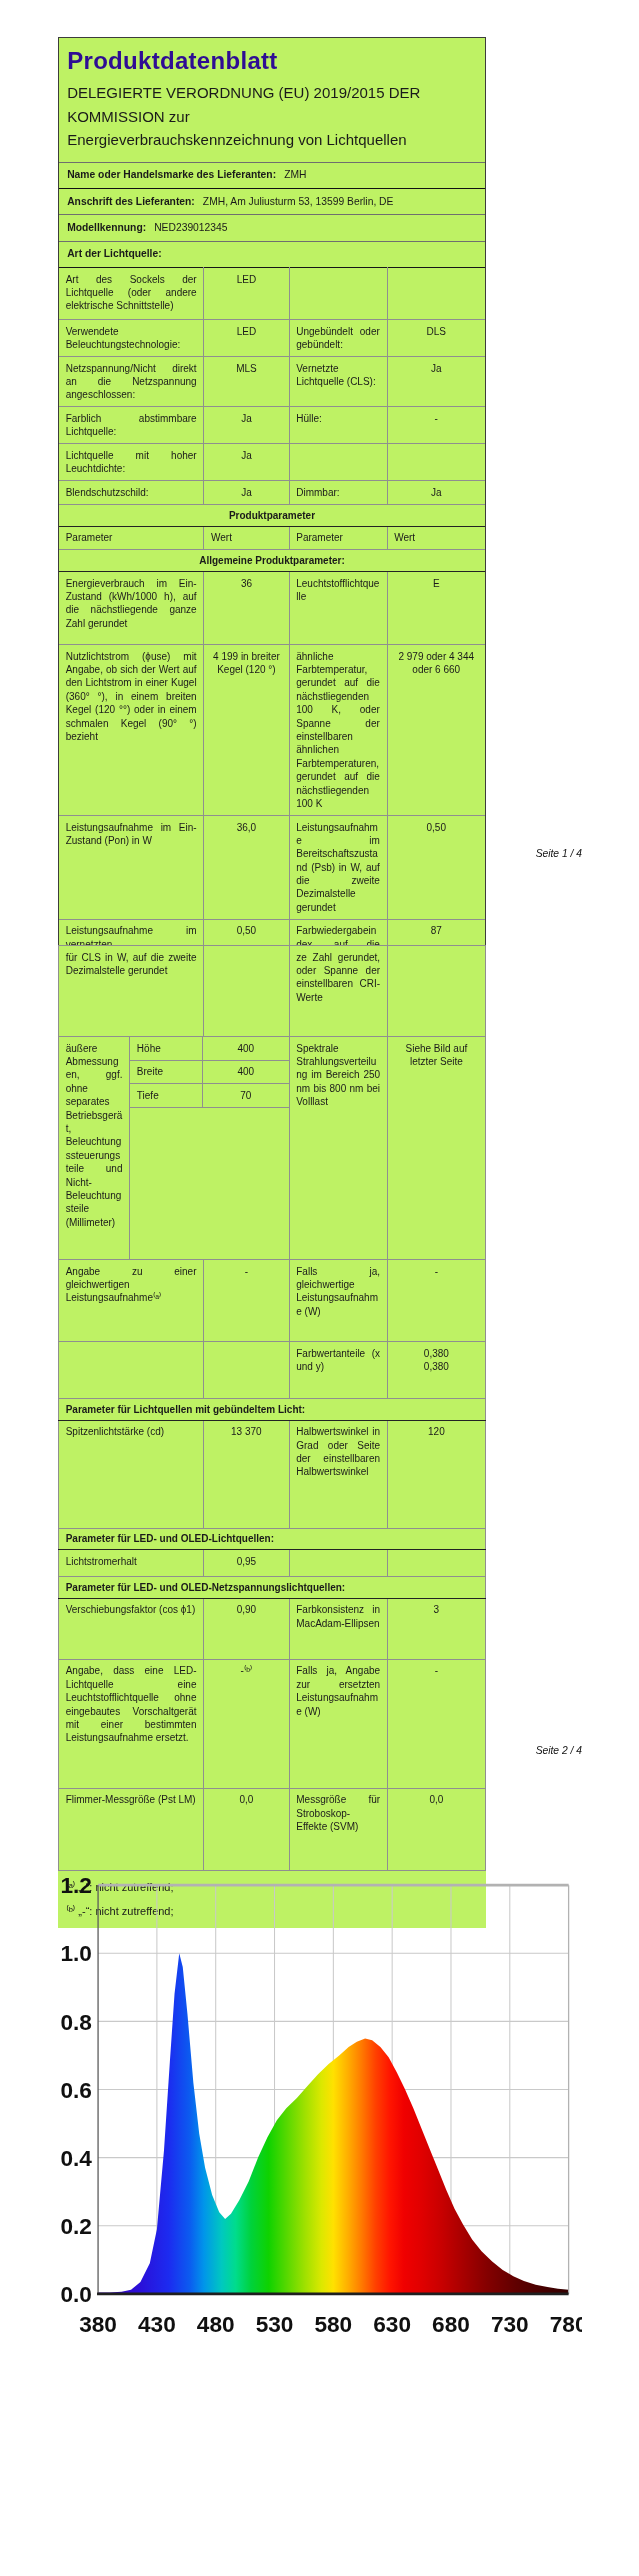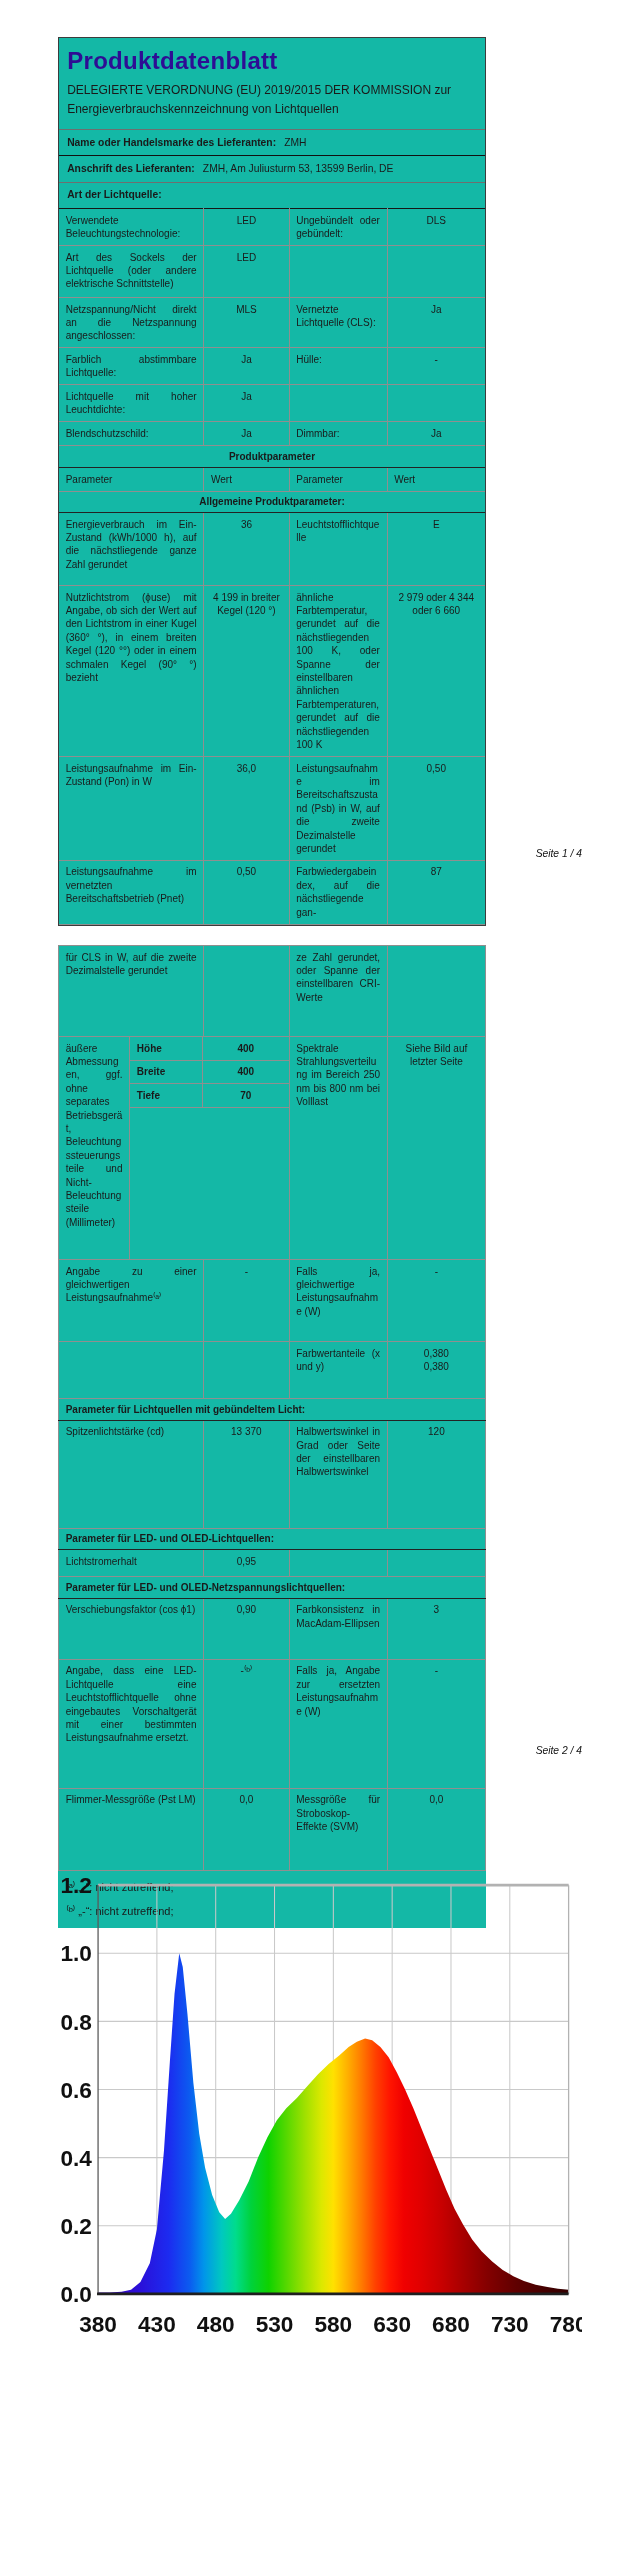--- a/index.html
+++ b/index.html
@@ -1,28 +1,28 @@
 <!DOCTYPE html>
 <html lang="de" style="--accent: #2e0d94; --link: #1155cc;font-size:8.2px"><head>
 <meta charset="utf-8">
 <style>
   :root{ --accent:#2e0d94; --link:#1155cc; --ink:#1a1a1a; --line:#8f8f8f; --dark:#232323; }
   html,body{margin:0;padding:0;background:#fff;}
   .canvas{position:relative;width:639px;height:3615px;background:#ffffff;
           font-family:"Liberation Sans",sans-serif;color:var(--ink);overflow:hidden;}
 
   
-  .pbox{position:absolute;left:58px;width:428px;box-sizing:border-box;background:#14b8a6;}
+  .pbox{position:absolute;left:58px;width:428px;box-sizing:border-box;background:#bef264;}
   #page1{top:37px;border:1px solid #3c3c3c;}
   #page2{top:945px;}
   .pagenum{position:absolute;right:57px;font-size:10.3px;color:#111;font-style:italic;}
 
   
   h1.title{margin:0;padding:9.3px 8.2px 1px;font-size:24px;font-weight:bold;color:var(--accent);letter-spacing:0.3px;}
-  .reg{margin:0;padding:5.2px 8.2px 10.3px;font-size:12px;line-height:1.55;}
+  .reg{margin:0;padding:5.2px 8.2px 10.3px;font-size:15px;line-height:1.55;}
   .prow{padding:6.7px 8.2px 7.7px;font-size:10.3px;border-top:0.7px solid #6f6f6f;}
   .prow.dark{border-top:1.3px solid #111;}
   .blabel{font-weight:bold;}
   .bval{margin-left:5.2px;}
 
   
   table.ptable{width:100%;border-collapse:collapse;table-layout:fixed;}
   #page2 table.ptable{border:0.8px solid #565656;}
   .ptable td{border:0.7px solid var(--line);padding:4.6px 6.7px;font-size:10px;line-height:1.34;
              vertical-align:top;overflow:hidden;word-wrap:break-word;}
@@ -31,21 +31,21 @@
   #page1 .ptable tr:first-child td{border-top:1.2px solid #161616;}
   .ptable td.val{text-align:center;}
   .ptable td.lbl{text-align:justify;}
   .ptable tr.sect>td{font-weight:bold;border-top:1.1px solid var(--dark);border-bottom:1.1px solid var(--dark);padding:3.6px 6.7px;}
   .ptable tr.sect.center>td{text-align:center;}
   .ptable td.nopad{padding:0;}
 
   
   .dims{display:flex;align-items:stretch;min-height:222px;}
   .dim-desc{width:31%;padding:4.6px 6.7px;box-sizing:border-box;text-align:justify;border-right:0.7px solid var(--line);}
-  .dim-grid{flex:1;font-weight:bold;}
+  .dim-grid{flex:1;}
   .dim-row{display:flex;border-bottom:0.7px solid var(--line);}
   .dim-lab{width:46%;padding:4.6px 6.7px;box-sizing:border-box;border-right:0.7px solid var(--line);}
   .dim-val{flex:1;padding:4.6px 6.7px;text-align:center;}
 
   .footnotes{margin:8.2px 0 0 8.2px;font-size:11px;}
   .footnotes div{margin-bottom:9.3px;}
 
   
   #chart{position:absolute;left:61px;top:1859px;width:521px;height:495px;}
   #chart svg{display:block;width:521px;height:495px;}
@@ -64,42 +64,46 @@
     </p>
     <div class="prow">
       <span class="blabel">Name oder Handelsmarke des Lieferanten:</span>
       <span class="bval">ZMH</span>
     </div>
     <div class="prow dark">
       <span class="blabel">Anschrift des Lieferanten:</span>
       <span class="bval">ZMH, Am Juliusturm 53, 13599 Berlin, DE</span>
     </div>
     <div class="prow">
+      <span class="blabel">Modellkennung:</span>
+      <span class="bval">NED239012345</span>
+    </div>
+    <div class="prow">
       <span class="blabel">Art der Lichtquelle:</span>
     </div>
 
     <table class="ptable">
       <colgroup>
           <col style="width:34%">
           <col style="width:20%">
           <col style="width:23%">
           <col style="width:23%">
         </colgroup>
       <tbody>
-          <tr style="height:33px">
+          <tr style="height:52px">
+        <td class="lbl">Art des Sockels der Lichtquelle (oder andere elektrische Schnittstelle)</td>
+        <td class="val">LED</td>
+        <td class="lbl"></td>
+        <td class="val"></td>
+      </tr>
+      <tr style="height:33px">
         <td class="lbl">Verwendete Beleuchtungstechnologie:</td>
         <td class="val">LED</td>
         <td class="lbl">Ungebündelt oder gebündelt:</td>
         <td class="val">DLS</td>
-      </tr>
-      <tr style="height:52px">
-        <td class="lbl">Art des Sockels der Lichtquelle (oder andere elektrische Schnittstelle)</td>
-        <td class="val">LED</td>
-        <td class="lbl"></td>
-        <td class="val"></td>
       </tr>
       <tr style="height:49px">
         <td class="lbl">Netzspannung/Nicht direkt an die Netzspannung angeschlossen:</td>
         <td class="val">MLS</td>
         <td class="lbl">Vernetzte Lichtquelle (CLS):</td>
         <td class="val">Ja</td>
       </tr>
       <tr style="height:33px">
         <td class="lbl">Farblich abstimmbare Lichtquelle:</td>
         <td class="val">Ja</td>

